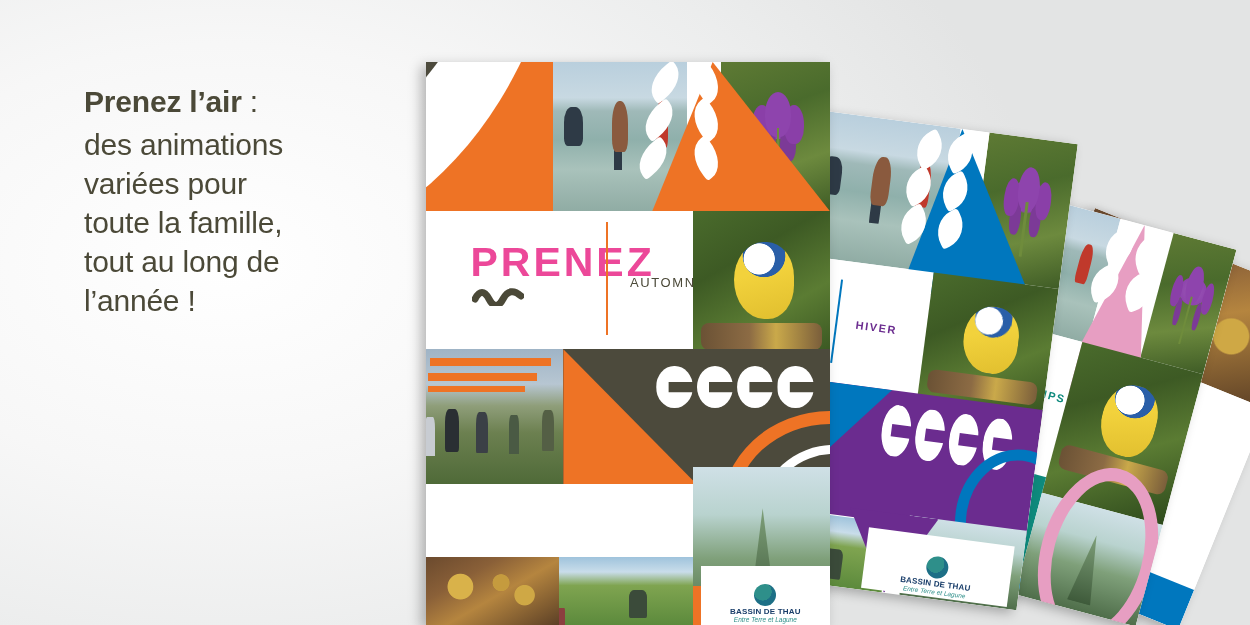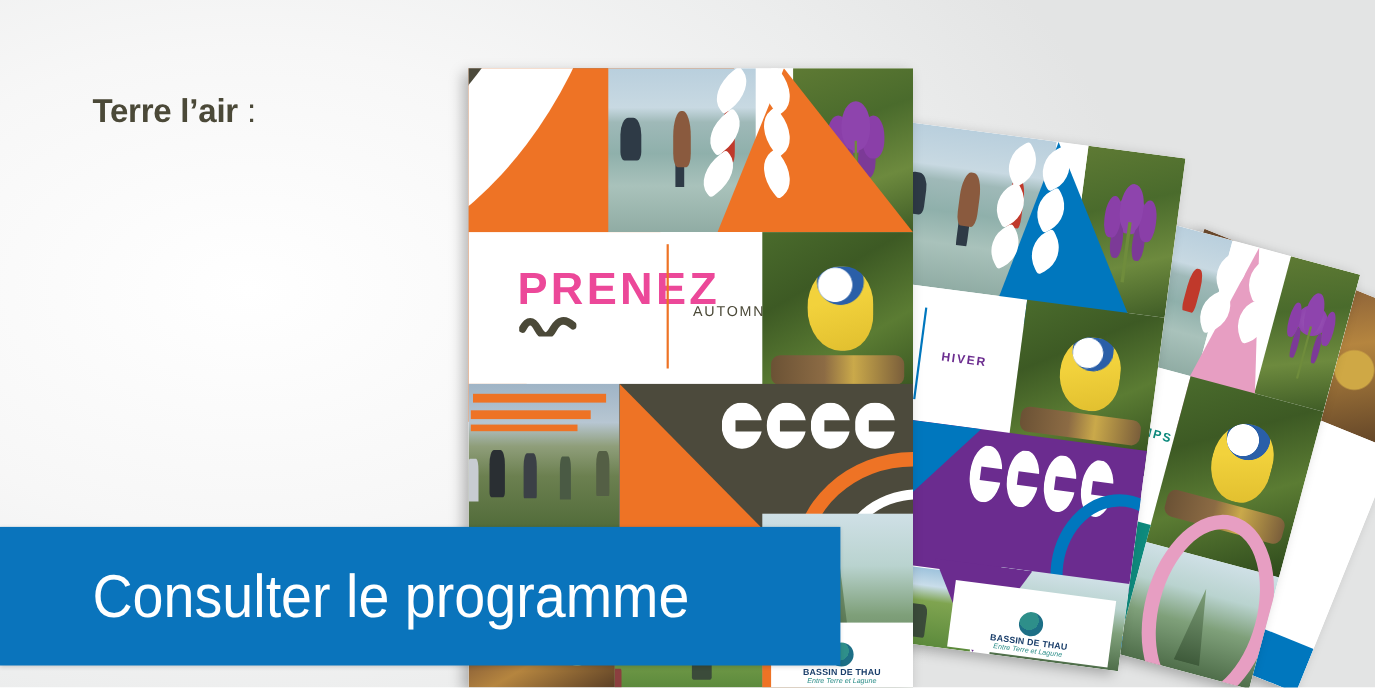--- a/index.html
+++ b/index.html
@@ -394,20 +394,22 @@
     <div class="cell flat-orange" style="left:66%; top:93%; width:12%; height:7%;"></div>
 
     <div class="logo" style="left:68%; bottom:0; width:32%; height:10.5%;">
       <div class="mark"></div>
       <div class="l1">BASSIN DE THAU</div>
       <div class="l2">Entre Terre et Lagune</div>
     </div>
   </div>
 
   <div class="copy">
-    <span class="lead"><span class="strong">Terre l’air</span><span> :</span></span>
+    <span class="lead"><span class="strong">Prenez l’air</span><span> :</span></span>
+    <span class="body">des animations
+variées pour
+toute la famille,
+tout au long de
+l’année !</span>
   </div>
 
-  <div class="cta">
-    <span class="cta-label">Consulter le programme</span>
-  </div>
 
 </div>
 
 </body></html>

